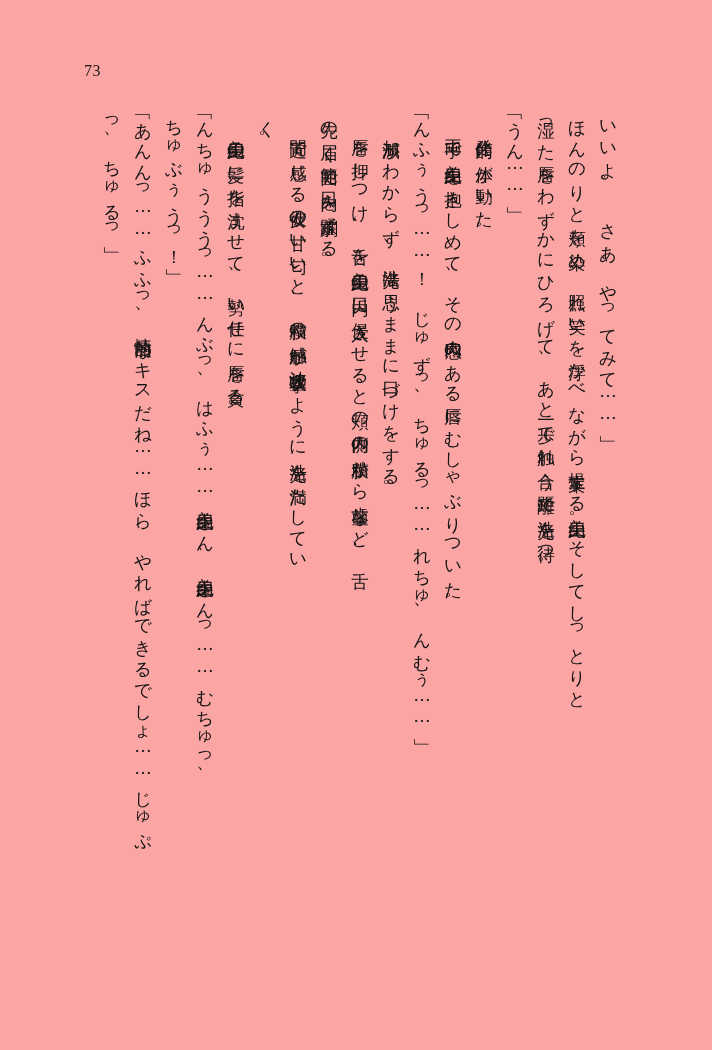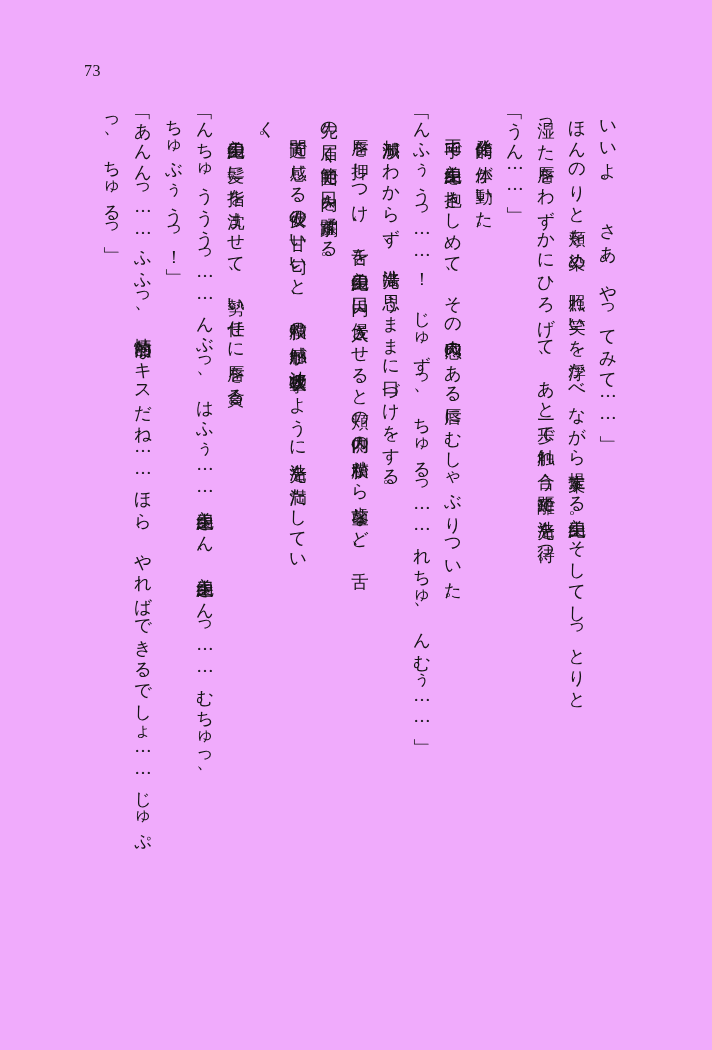--- a/index.html
+++ b/index.html
@@ -12,21 +12,21 @@
     height: 1050px;
     position: relative;
     font-family: "Liberation Serif", "DejaVu Serif", serif;
     color: #111111;
     overflow: hidden;
   }
 
   .page {
     position: absolute;
     inset: 0;
-    background: #f0abfc;
+    background: #fca5a5;
   }
 
   .page-number {
     position: absolute;
     top: 62px;
     left: 84px;
     font-size: 16px;
     color: #1a1a1a;
     letter-spacing: 0.5px;
     font-family: "Liberation Serif", "DejaVu Serif", serif;

